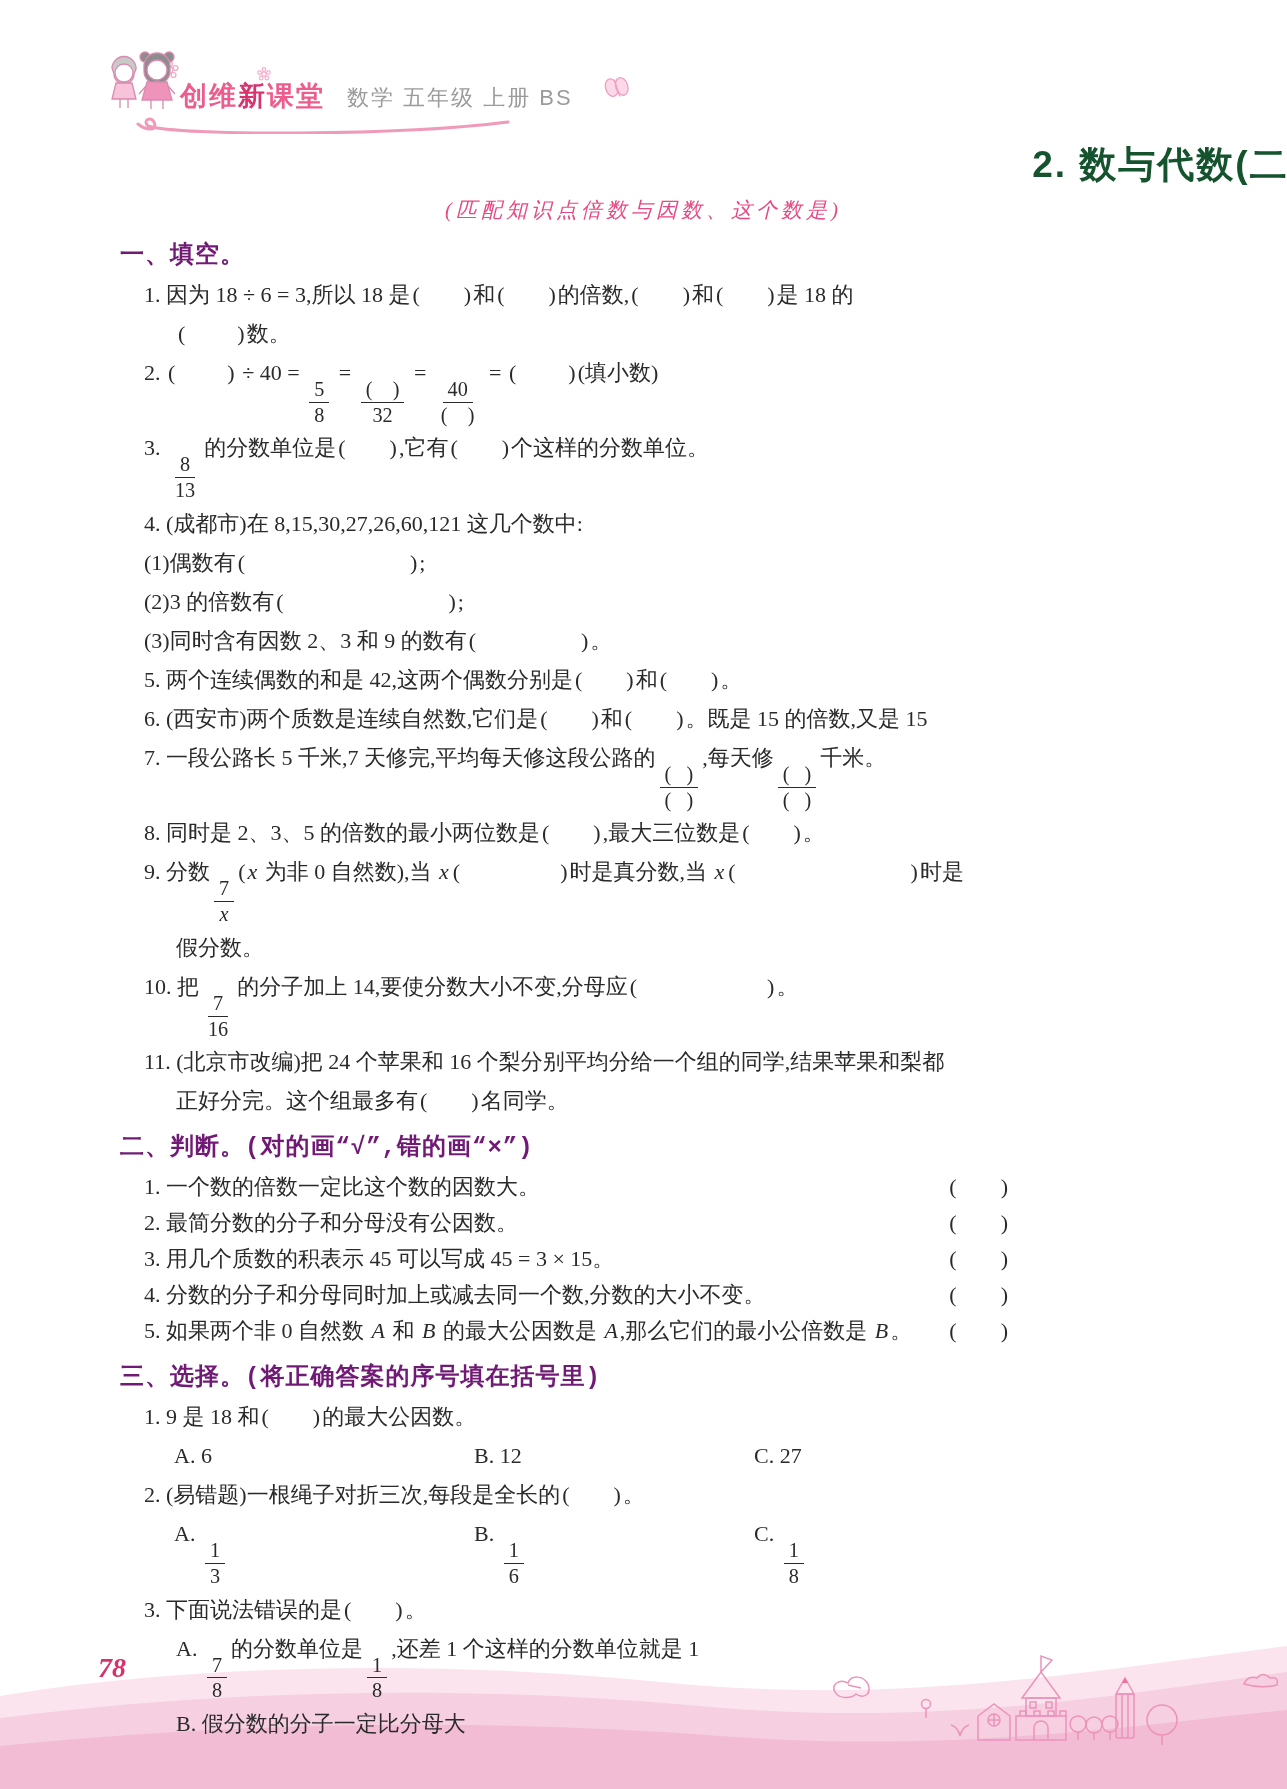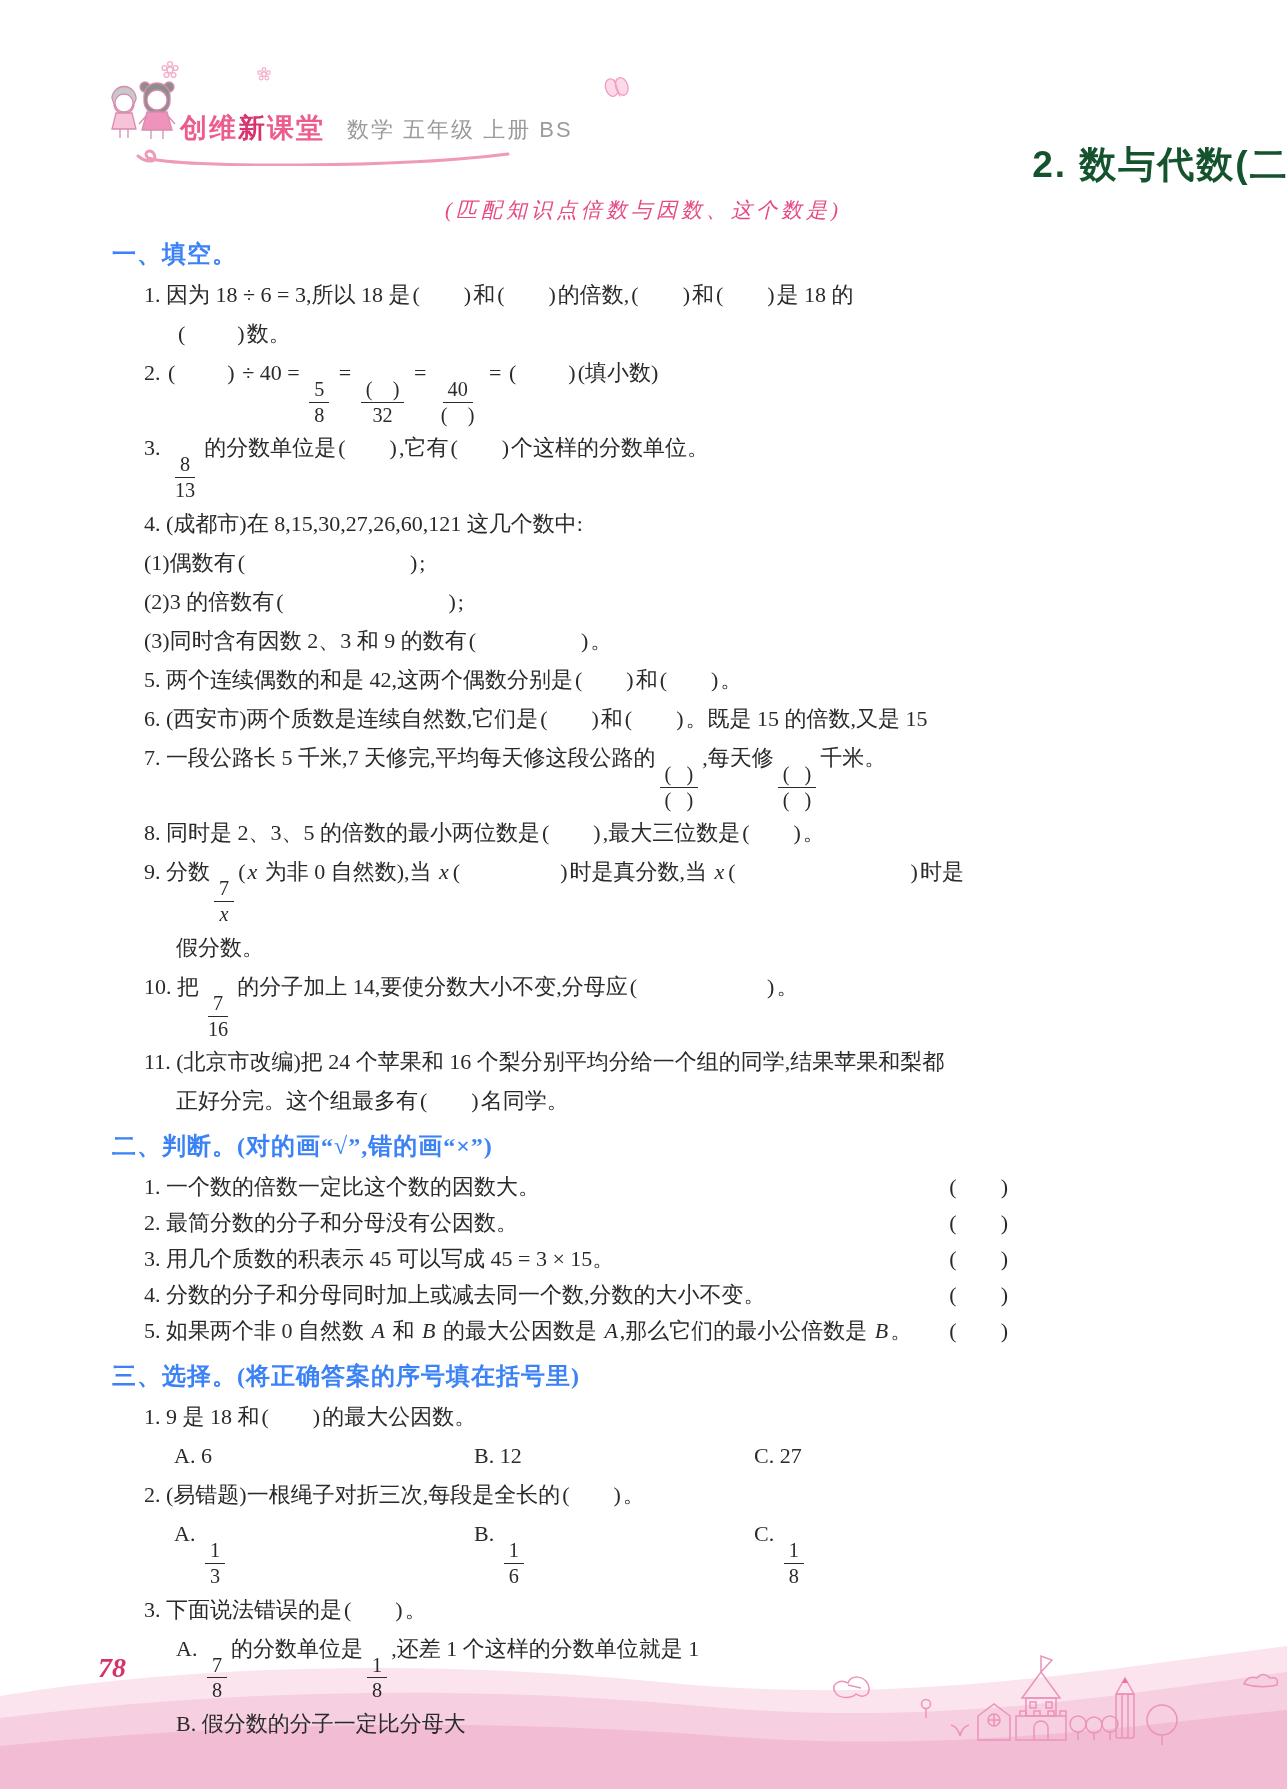--- a/index.html
+++ b/index.html
@@ -1,34 +1,34 @@
 <!DOCTYPE html>
 <html><head>
 <meta charset="utf-8">
 <style>
   html,body{margin:0;padding:0;background:#fff;}
   .page{position:relative;width:1287px;height:1789px;background:#ffffff;overflow:hidden;
         font-family:"Liberation Serif","DejaVu Serif",serif;color:#2a2a2a;}
   
-  .header{position:absolute;left:104px;top:72px;height:84px;z-index:3;display:flex;}
+  .header{position:absolute;left:104px;top:40px;height:84px;z-index:3;display:flex;align-items:flex-end;}
   .brandline{position:absolute;left:76px;top:38px;white-space:nowrap;}
   .brand{font-family:"Liberation Sans","DejaVu Sans",sans-serif;font-weight:bold;font-size:27px;color:#ec5d8e;letter-spacing:2px;}
   .brand .mid{color:#d6336f;}
   .course{font-family:"Liberation Sans","DejaVu Sans",sans-serif;font-size:22px;color:#9b9b9b;letter-spacing:2px;margin-left:18px;}
   .swoosh{position:absolute;left:30px;top:74px;}
   .deco-abs{position:absolute;z-index:2;}
   
   .title{position:absolute;top:140px;left:0;width:100%;text-align:right;margin:0;z-index:2;
          font-family:"Liberation Sans","DejaVu Sans",sans-serif;font-weight:bold;font-size:37px;color:#14532d;letter-spacing:2px;padding-left:16px;}
   .subtitle{position:absolute;top:196px;left:0;width:100%;text-align:center;z-index:2;
             font-style:italic;font-size:21px;color:#e64a84;letter-spacing:4px;}
   
   .content{position:absolute;left:112px;top:238px;width:1070px;z-index:2;}
-  .section-heading{font-family:Liberation Serif, serif;font-weight:bold;font-size:24px;color:#3b82f6;
-                   letter-spacing:1px;margin:12px 0 8px;}
+  .section-heading{font-family:Liberation Mono, monospace;font-weight:bold;font-size:24px;color:#701a75;
+                   letter-spacing:1px;margin:12px 8px 8px;}
   section:first-child .section-heading{margin-top:0;}
   .question{margin:2px 0;}
   .qline{padding-left:32px;margin:5px 0;font-size:22px;line-height:34px;white-space:nowrap;}
   .qline.indent{padding-left:64px;}
   .blank{display:inline-flex;align-items:baseline;margin:0 2px;}
   .gap{display:inline-block;}
   .frac{display:inline-flex;flex-direction:column;align-items:center;vertical-align:-0.78em;
         line-height:1.08;font-size:0.92em;margin:0 4px;}
   .frac .fn{padding:0 5px 1px;border-bottom:1.6px solid #2a2a2a;text-align:center;}
   .frac .fd{padding:2px 5px 0;text-align:center;}

